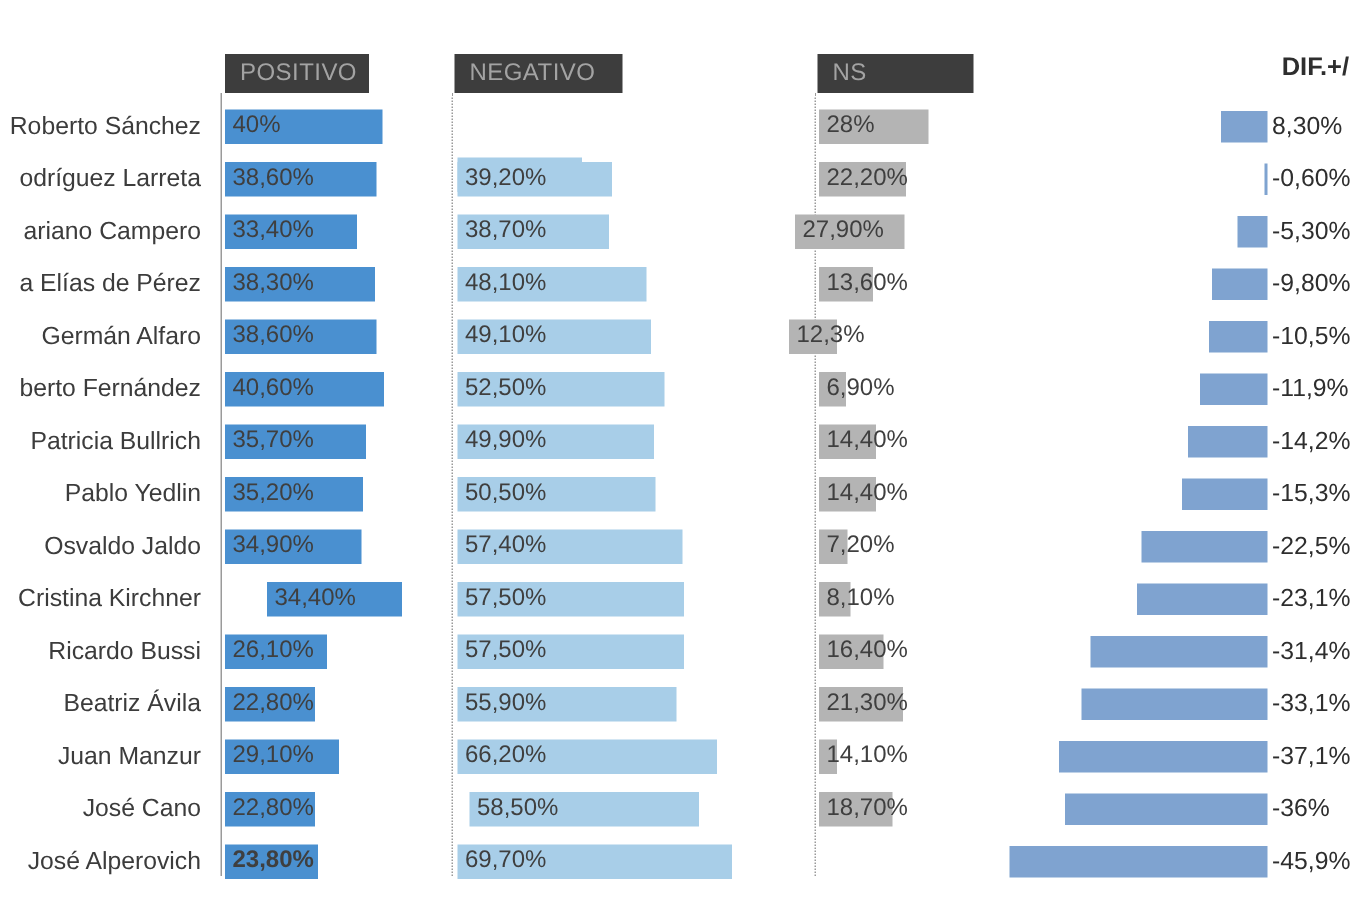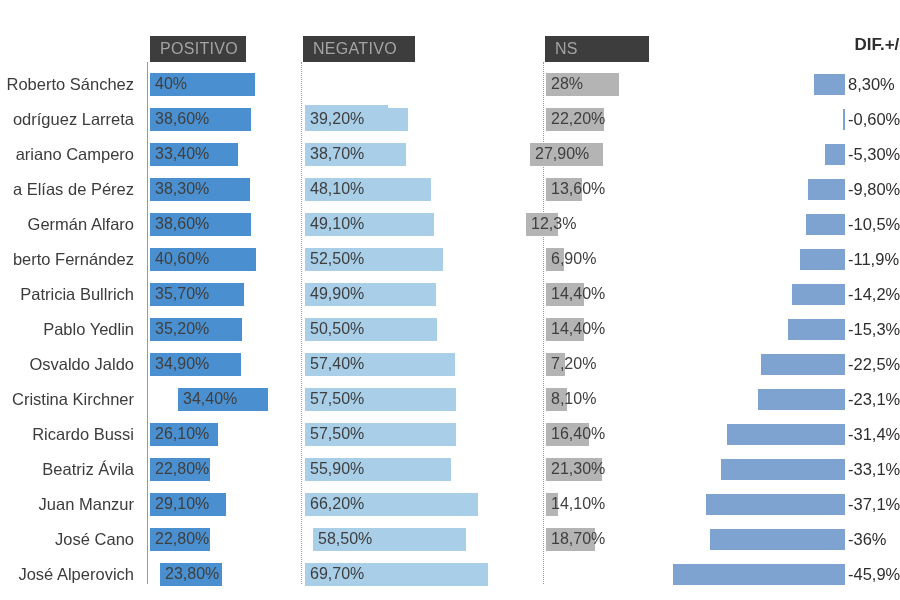--- a/index.html
+++ b/index.html
@@ -407,21 +407,21 @@
           <div class="bar bar-ns" style="width: 48.994px; background: rgb(180, 180, 180);"></div>
           <div class="bar-label">18,70%</div>
         </div>
         <div style="position: absolute; left: 700px; top: 0px; width: 205px; height: 35px;">
           <div class="bar-dif" style="width: 135px; background: rgb(127, 163, 208);"></div>
           <div class="dif-label">-36%</div>
         </div>
       </div>
       <div class="row" style="top: 557px;">
         <div class="name">José Alperovich</div>
-        <div class="bar-wrap" id="col-pos-14" style="left: 160px; width: 150px;">
+        <div class="bar-wrap" id="col-pos-14" style="left: 150px; width: 150px; font-weight: bold;">
           <div class="bar bar-pos" style="width: 62.356px; background: rgb(74, 144, 208);"></div>
           <div class="bar-label">23,80%</div>
         </div>
         <div class="bar-wrap" id="col-neg-14" style="left: 305px; width: 235px;">
           <div class="bar bar-neg" style="width: 182.614px; background: rgb(168, 206, 232);"></div>
           <div class="bar-label">69,70%</div>
         </div>
         <div style="position: absolute; left: 700px; top: 0px; width: 205px; height: 35px;">
           <div class="bar-dif" style="width: 172.125px; background: rgb(127, 163, 208);"></div>
           <div class="dif-label">-45,9%</div>

